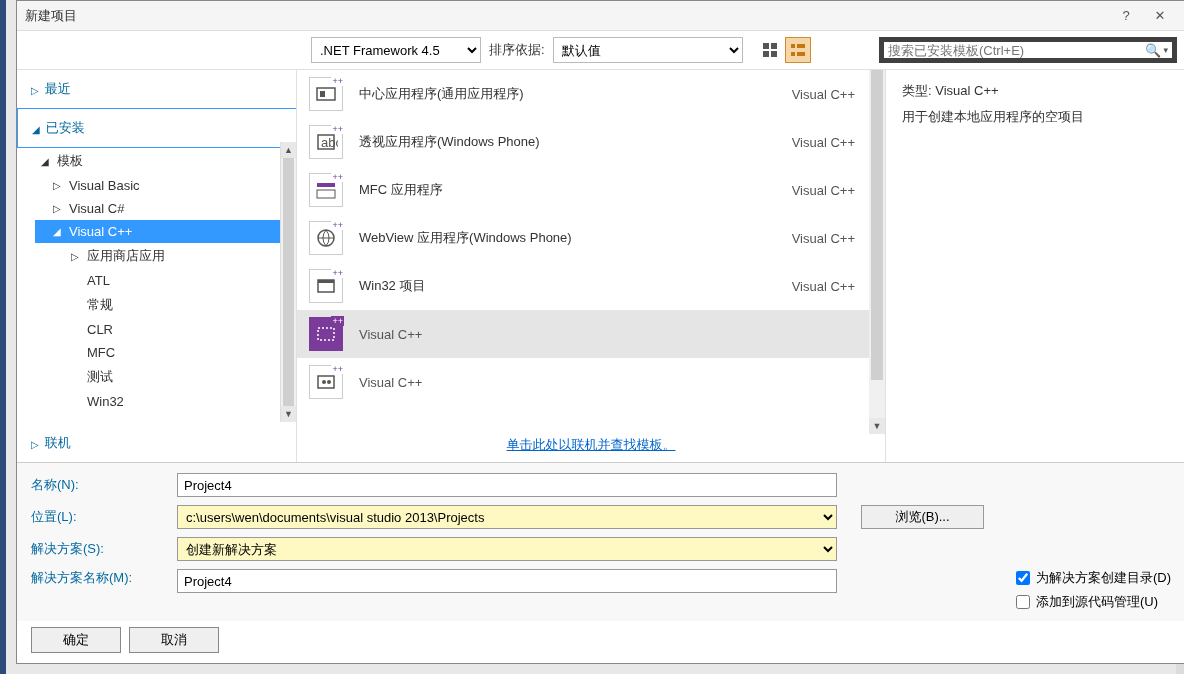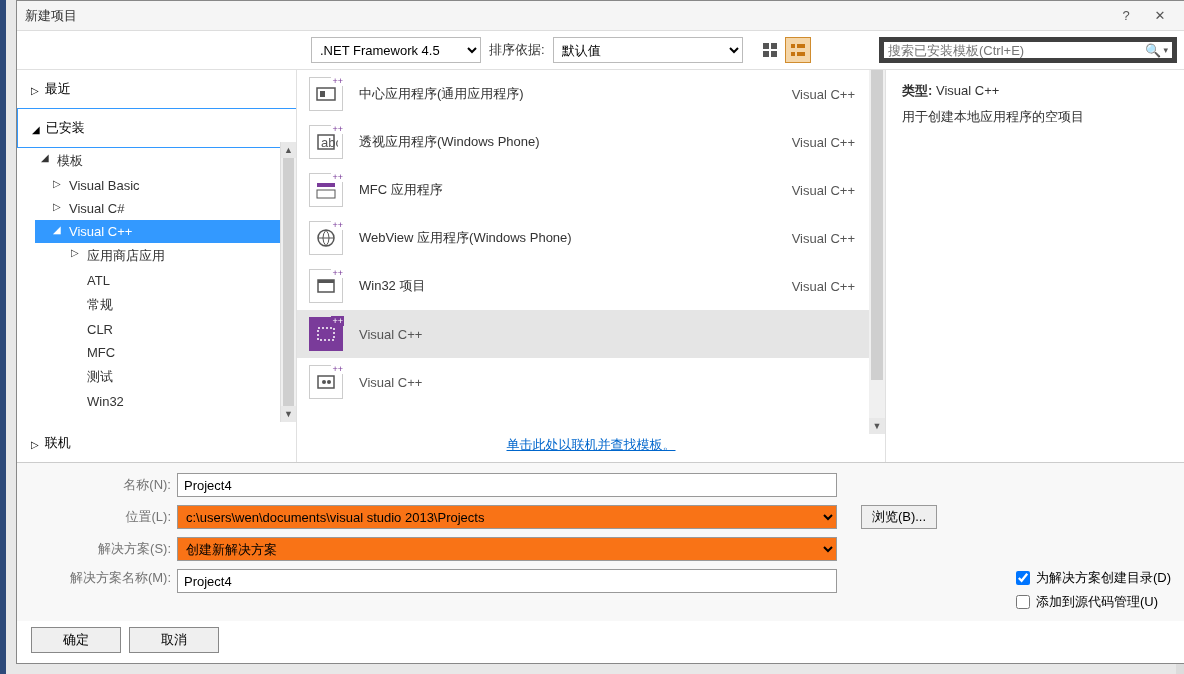--- a/index.html
+++ b/index.html
@@ -14,24 +14,24 @@
     .topbar select { height: 26px; border: 1px solid #bbb; padding: 0 4px; background: #fff; }
     .topbar .sortlbl { color: #333; }
     .viewbtns { display: flex; gap: 2px; margin-left: 6px; }
     .viewbtn { width: 26px; height: 26px; display: flex; align-items: center; justify-content: center; border: 1px solid transparent; }
     .viewbtn.active { background: #f5d6a8; border-color: #d08c2e; }
     .search { margin-left: auto; width: 298px; height: 26px; border: 5px solid #404040; display: flex; align-items: center; padding: 0 4px; }
     .search input { border: none; outline: none; flex: 1; color: #888; }
     .search .sicon { color: #555; }
     .main { flex: 1; display: flex; overflow: hidden; }
     .sidebar { width: 280px; border-right: 1px solid #e0e0e0; display: flex; flex-direction: column; position: relative; }
-    .navhdr { padding: 10px 14px; color: #000000; cursor: default; display: flex; align-items: center; gap: 6px; }
+    .navhdr { padding: 10px 14px; color: #0369a1; cursor: default; display: flex; align-items: center; gap: 6px; }
     .navhdr.installed { border: 1px solid #3399ff; border-right: none; background: #fff; }
     .navtree { flex: 1; padding-left: 18px; overflow: hidden; position: relative; }
-    .titem { padding: 4px 6px; color: #333; cursor: default; display: flex; align-items: flex-start; gap: 6px; }
+    .titem { padding: 4px 6px; color: #333; cursor: default; display: flex; align-items: center; gap: 6px; }
     .titem.sel { background: #3399ff; color: #fff; }
     .titem .arr { width: 10px; display: inline-block; font-size: 10px; }
     .tchild { padding-left: 18px; }
     .tchild2 { padding-left: 36px; }
     .vscroll { position: absolute; right: 0; top: 72px; width: 16px; bottom: 40px; background: #f0f0f0; border-left: 1px solid #ddd; }
     .vscroll .sbtn { height: 16px; display: flex; align-items: center; justify-content: center; font-size: 9px; color: #555; background: #e8e8e8; }
     .vscroll .thumb { position: absolute; top: 16px; left: 2px; right: 2px; height: 250px; background: #cfcfcf; }
     .templates { flex: 1; display: flex; flex-direction: column; overflow: hidden; position: relative; }
     .tlist { flex: 1; overflow: hidden; }
     .trow { display: flex; align-items: center; padding: 8px 12px; gap: 16px; cursor: default; height: 48px; }
@@ -42,28 +42,28 @@
     .trow .badge { position: absolute; top: -2px; right: -2px; font-size: 9px; color: #7a3b9a; background:#fff; padding:0 1px; }
     .trow .tname { flex: 1; color: #333; }
     .trow .tlang { color: #555; margin-right: 18px; }
     .onlinelink { text-align: center; padding: 8px; }
     .onlinelink a { color: #0066cc; text-decoration: underline; }
     .templates .vsc2 { position: absolute; right: 0; top: 0; bottom: 28px; width: 16px; background: #f0f0f0; }
     .vsc2 .thumb2 { position: absolute; top: 0; left: 2px; right: 2px; height: 310px; background: #cfcfcf; }
     .vsc2 .sbtn { position: absolute; bottom: 0; left: 0; right: 0; height: 16px; display:flex; align-items:center; justify-content:center; font-size:9px; color:#555; background:#e8e8e8;}
     .descpanel { width: 300px; padding: 12px 16px; border-left: 1px solid #e0e0e0; }
     .descpanel .dtitle { color: #333; margin-bottom: 8px; }
-    .descpanel .dtitle b { font-weight: bold; }
+    .descpanel .dtitle b { font-weight: normal; }
     .descpanel .ddesc { color: #333; }
     .bottom { border-top: 1px solid #ccc; padding: 10px 14px; background: #f8f8f8; display: flex; flex-direction: column; gap: 8px; }
     .frow { display: flex; align-items: center; gap: 6px; }
-    .frow .flbl { width: 140px; color: #737373; text-align: right; }
+    .frow .flbl { width: 140px; color: #0369a1; }
     .frow input[type=text] { height: 24px; border: 1px solid #999; padding: 0 6px; }
-    .frow select { height: 24px; border: 1px solid #999; padding: 0 4px; background: #f97316; }
-    .browse { width: 76px; height: 24px; border: 1px solid #999; background: #efefef; margin-left: 18px;}
+    .frow select { height: 24px; border: 1px solid #999; padding: 0 4px; background: #fef9c3; }
+    .browse { width: 123px; height: 24px; border: 1px solid #999; background: #efefef; margin-left: 18px;}
     .chkgroup { margin-left: auto; display: flex; flex-direction: column; gap: 6px; }
     .chk { display: flex; align-items: center; gap: 6px; cursor: default; }
     .chk input { width: 14px; height: 14px; }
     .btnrow { display: flex; justify-content: flex-start; gap: 8px; padding: 6px 14px 10px;}
     .btnrow button { width: 90px; height: 26px; border: 1px solid #888; background: #efefef;}
     .triangle-right::before { content: "▷"; font-size:10px; }
     .triangle-dfill::before { content: "◢"; font-size:10px; }
     .bgedge { position:absolute; left:0; top:0; width:6px; height:674px; background:#2d4a7a; }
     .bgedge2 { position:absolute; right:0; top:0; width:8px; height:674px; background:#dcdcdc; }
   </style>

